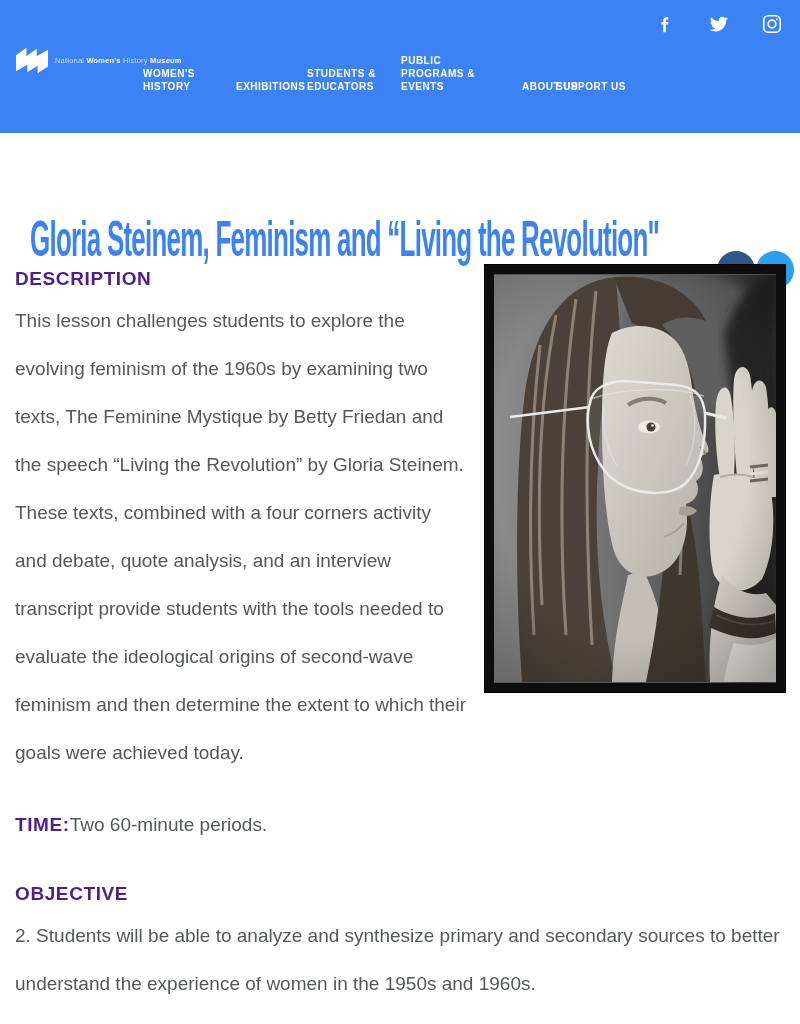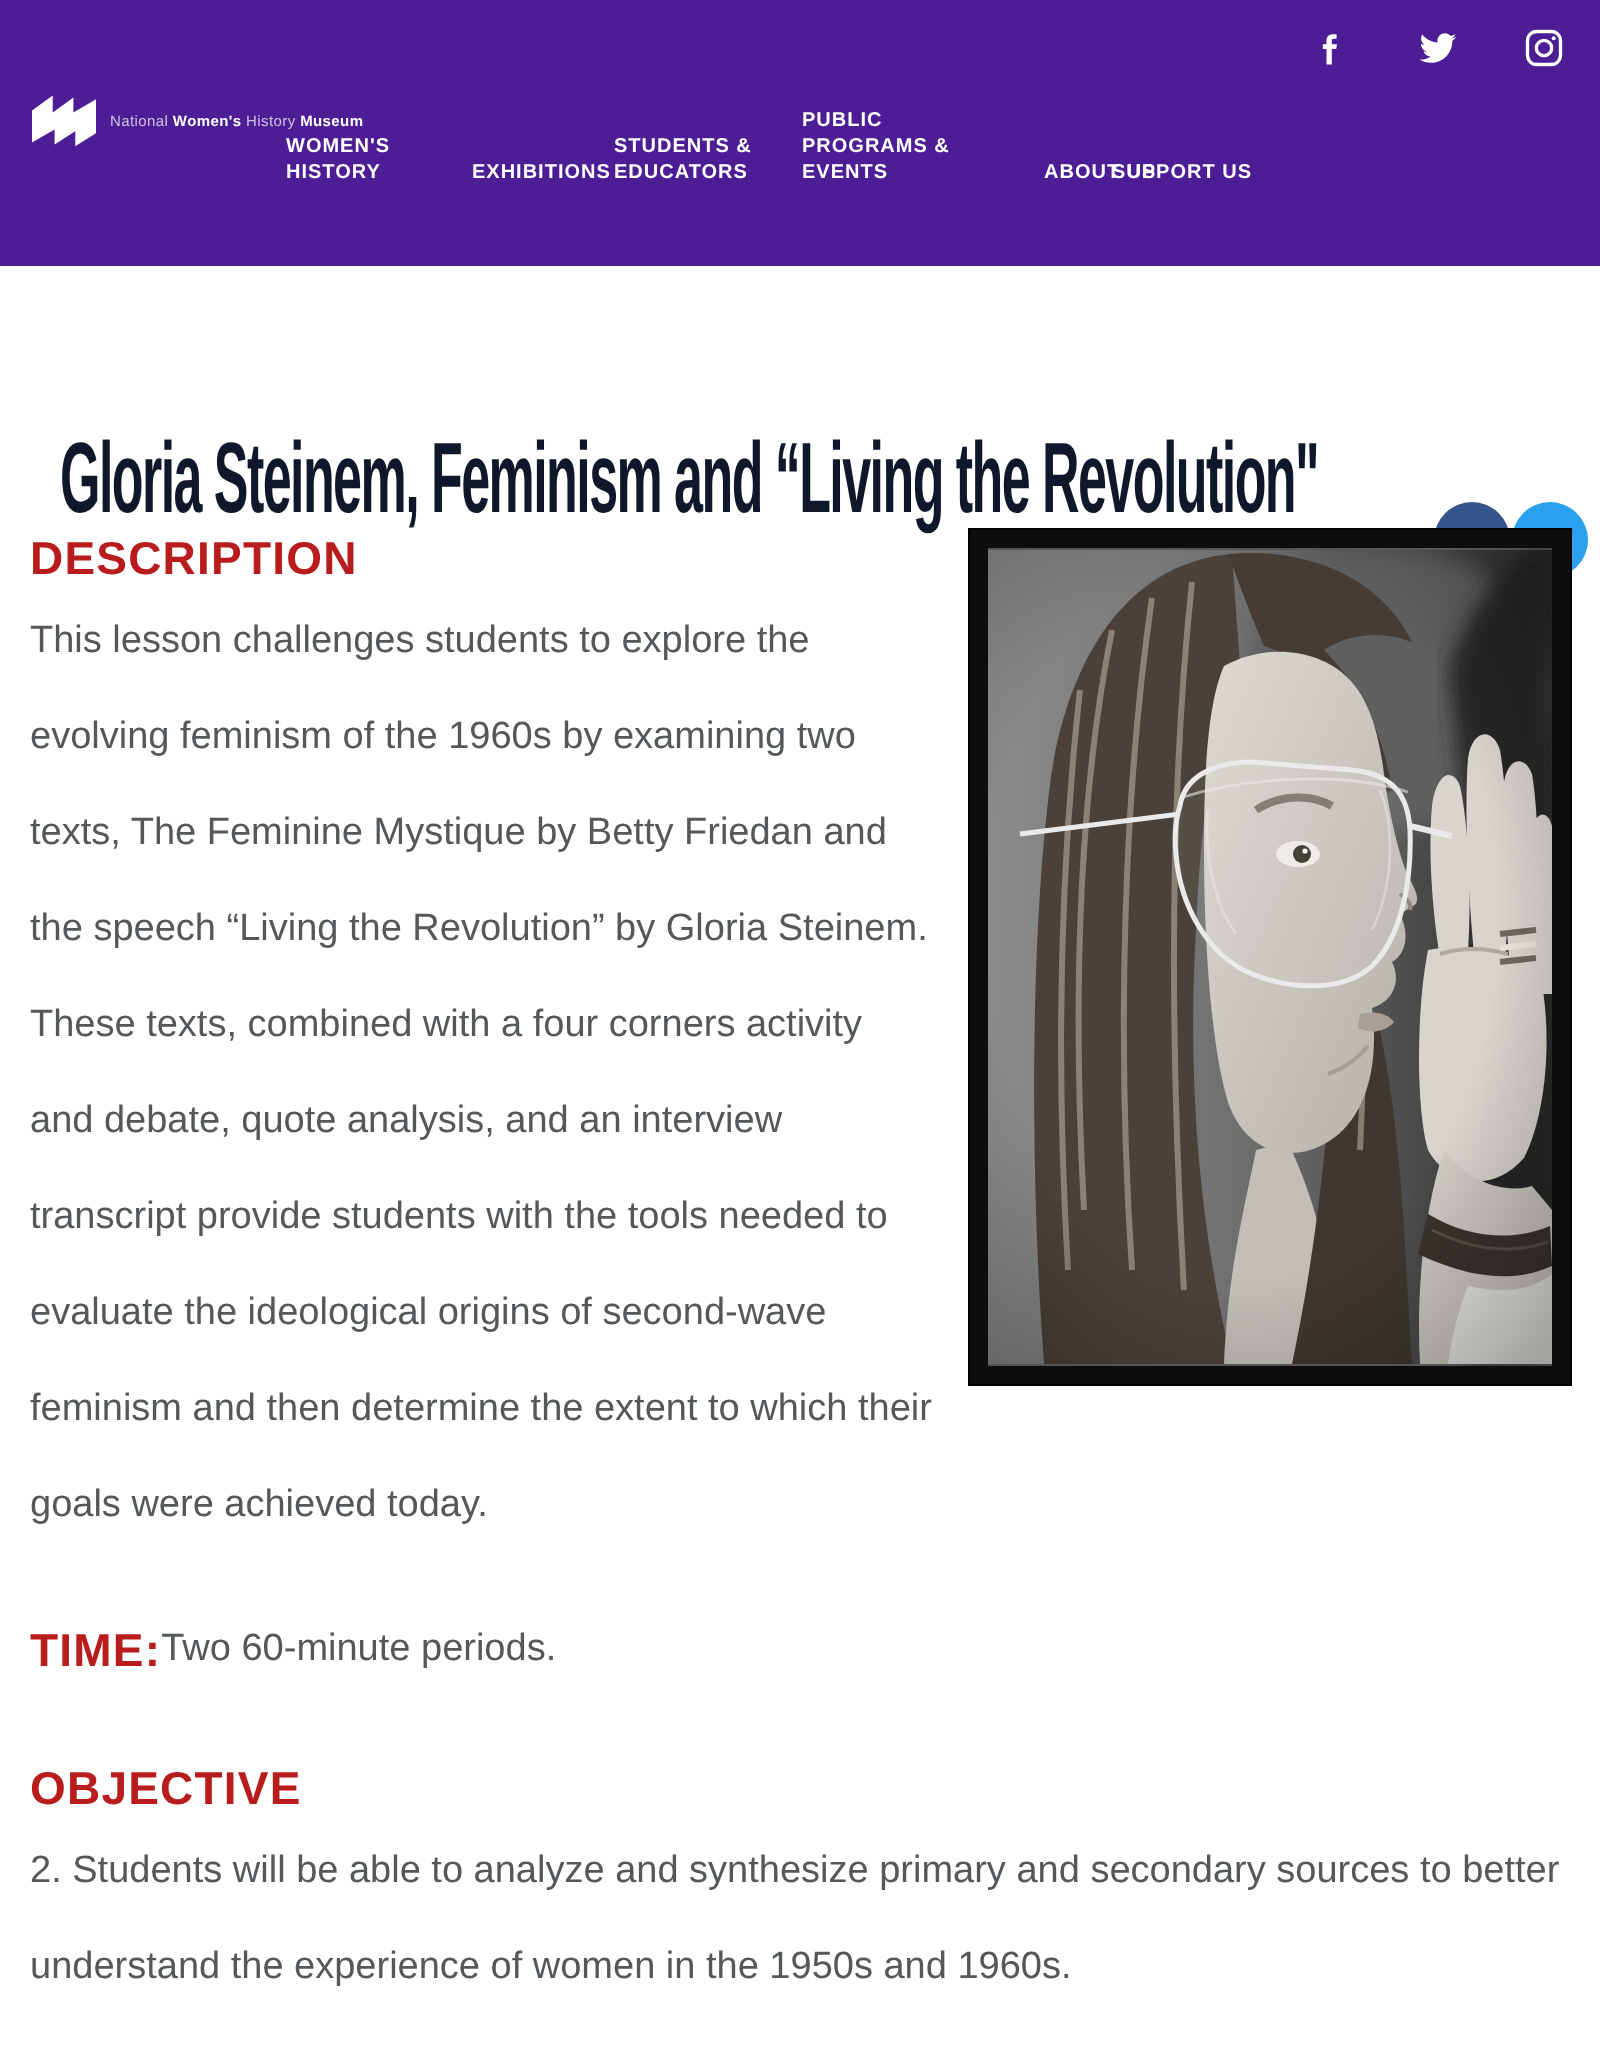--- a/index.html
+++ b/index.html
@@ -1,20 +1,20 @@
 <!DOCTYPE html>
 <html><head>
 <meta charset="utf-8">
 <style>
   * { margin:0; padding:0; box-sizing:border-box; }
   html,body { width:800px; height:1024px; overflow:hidden; background:#fff;
     font-family:"Liberation Sans", sans-serif; }
 
   
-  .site-header { position:relative; width:800px; height:133px; background:#4c1d95; }
+  .site-header { position:relative; width:800px; height:133px; background:#3b82f6; }
   .logo { position:absolute; left:14px; top:44px; display:flex; align-items:center; gap:5px; cursor:pointer; }
   .logo-mark { width:36px; height:32px; }
   .logo-text { color:#fff; font-size:7.5px; letter-spacing:.2px; white-space:nowrap; }
   .logo-text .lt { font-weight:400; opacity:.72; }
   .logo-text .bd { font-weight:700; opacity:1; }
 
   .nav-item { position:absolute; bottom:40px; color:#fff; font-size:10px; font-weight:700;
     letter-spacing:.5px; line-height:13px; text-transform:uppercase; cursor:pointer; }
   .nav-1 { left:143px; width:70px;margin-top:32px; }
   .nav-2 { left:236px; }
@@ -22,28 +22,28 @@
   .nav-4 { left:401px; width:90px; }
   .nav-5 { left:522px; }
   .nav-6 { left:556px; }
 
   .social { position:absolute; top:13px; width:22px; height:22px; cursor:pointer; }
   .social svg { width:100%; height:100%; }
   .soc-fb { left:655px; } .soc-tw { left:708px; } .soc-ig { left:761px; }
 
   
   main { padding:0 15px; }
-  h1.article-title { margin:80px 0 0 15px; height:52px; color:#0f172a; }
+  h1.article-title { margin:80px 0 0 15px; height:52px; color:#3b82f6; }
   h1.article-title .squeeze { display:inline-block; white-space:nowrap; font-size:50px;
     font-weight:700; letter-spacing:-1.5px; transform:scaleX(.52); transform-origin:left center;
     line-height:52px; }
   .byline { margin:13px 0 7px 17px; font-size:23px; color:#4e5356; letter-spacing:.2px; }
 
   .content { position:relative; }
-  .sec-heading { font-size:23px; font-weight:700; color:#b91c1c; letter-spacing:.6px; line-height:28px; }
+  .sec-heading { font-size:19px; font-weight:700; color:#4c1d95; letter-spacing:.6px; line-height:28px; }
   .body-text { font-size:19px; line-height:48px; color:#54585b; }
   p.body-text { margin:4px 0 12px 0; }
 
   
   .photo-float { float:right; position:relative; width:300px; height:427px; margin:0 0 10px 18px; }
   .share-btn { position:absolute; top:-14px; width:38px; height:38px; border-radius:50%;
     display:flex; align-items:center; justify-content:center; z-index:0; cursor:pointer; }
   .share-fb { left:232px; background:#34558b; }
   .share-tw { left:271px; background:#29a1ee; }
   .share-btn svg { width:16px; height:16px; }

